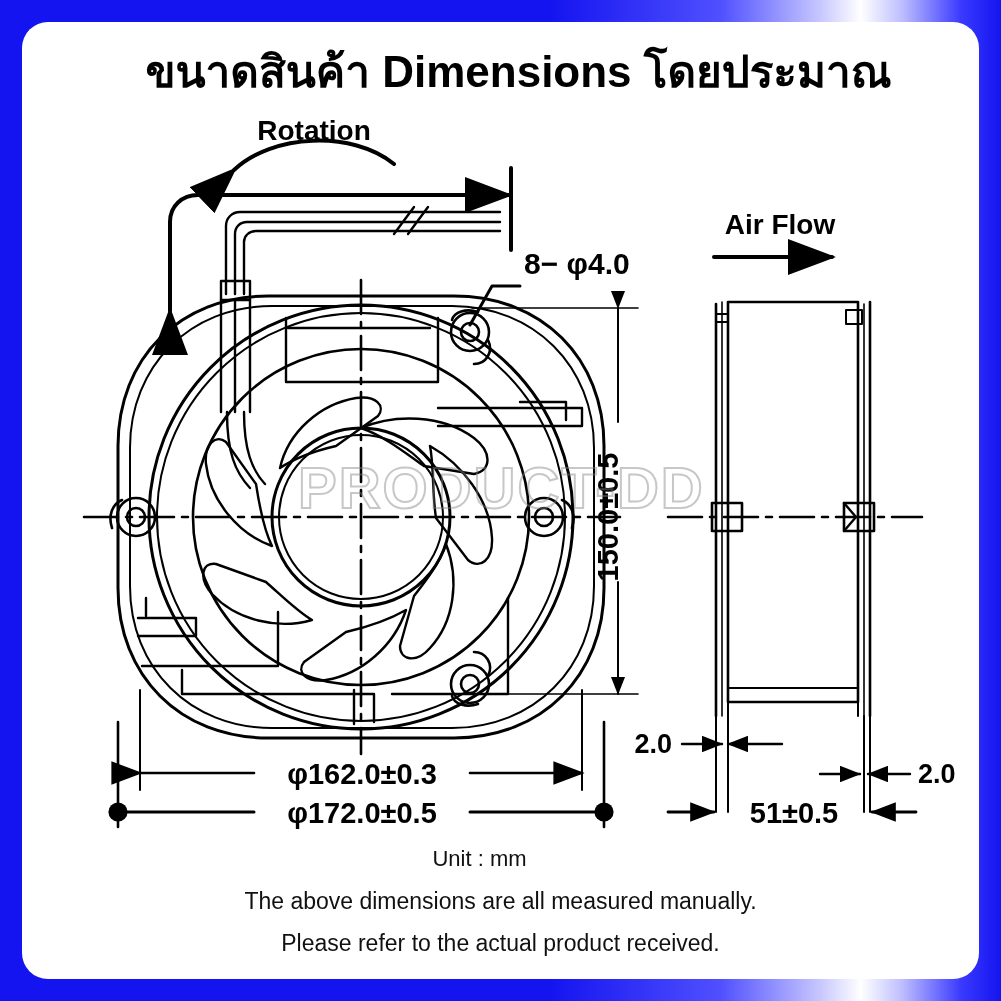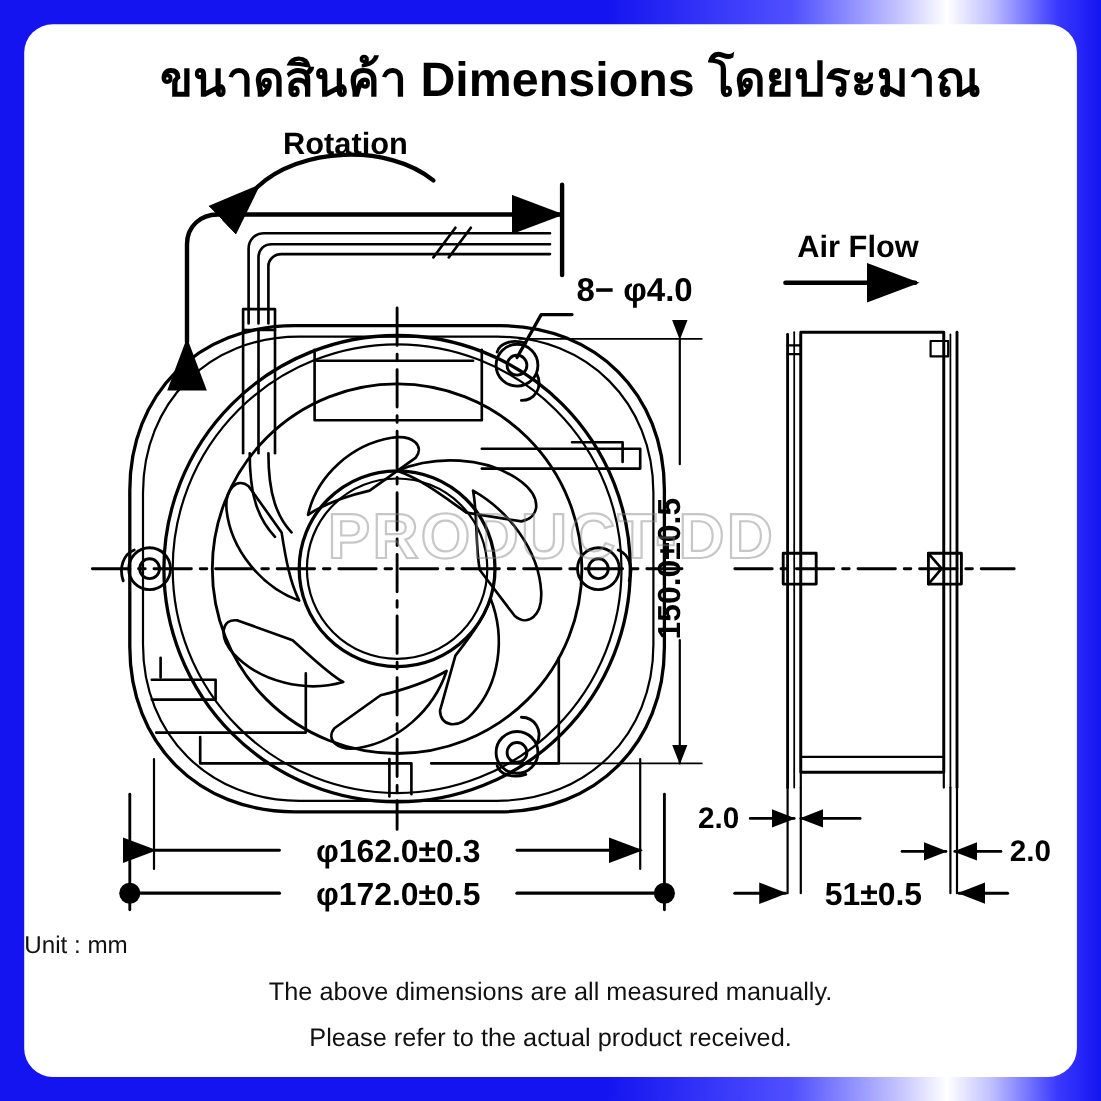--- a/index.html
+++ b/index.html
@@ -31,21 +31,21 @@
     letter-spacing:0px;white-space:nowrap;
   }
   .footnote{
     position:absolute;width:957px;text-align:center;
     font-size:23px;color:#111;font-weight:400;
   }
   #fn1{top:866px;}
   #fn2{top:908px;}
   #unit{
     position:absolute;left:0;top:824px;width:915px;
-    text-align:left;font-size:22px;color:#111;
+    text-align:center;font-size:22px;color:#111;
   }
   .wm{
     position:absolute;
     font-size:58px;font-weight:bold;
     color:transparent;
     -webkit-text-stroke:2px rgba(130,130,130,0.45);
     letter-spacing:2px;
     white-space:nowrap;
     pointer-events:none;
   }

